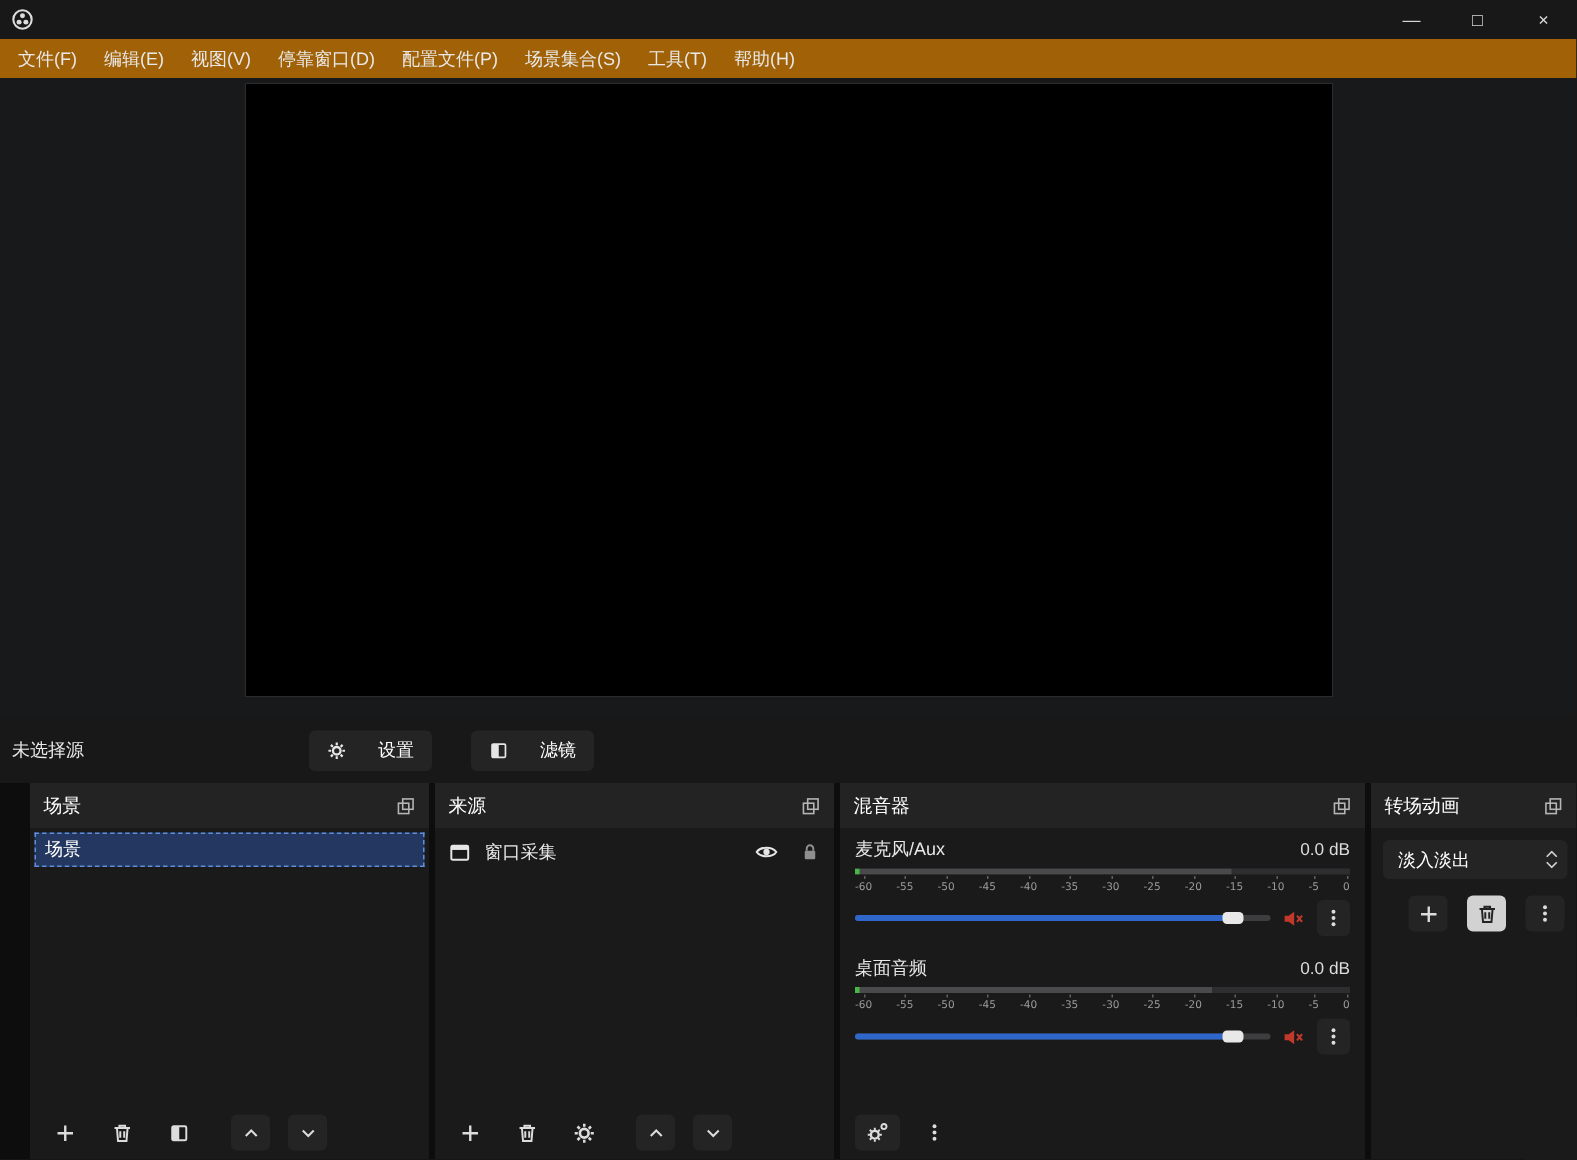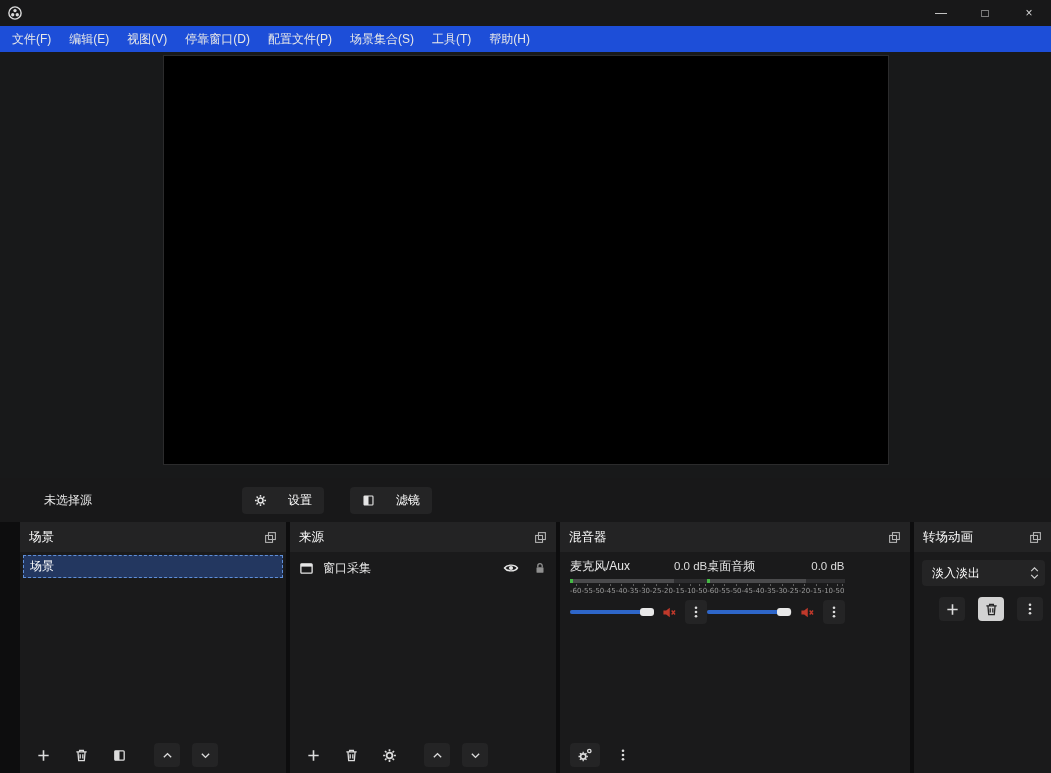--- a/index.html
+++ b/index.html
@@ -12,30 +12,30 @@
   }
   svg { display:block; }
 
   
   .titlebar { height:26px; display:flex; align-items:center; padding-left:8px; background:#181819; }
   .titlebar .title { margin-left:7px; font-size:12px; color:#e8e8e8; }
   .win-controls { margin-left:auto; display:flex; height:26px; }
   .win-btn { width:44px; height:26px; display:flex; align-items:center; justify-content:center; color:#d8d8d8; font-size:12px; cursor:default; }
 
   
-  .menubar { height:26px; display:flex; align-items:center; padding-left:3px; background:#1d4ed8; }
+  .menubar { height:26px; display:flex; align-items:center; padding-left:3px; background:#a16207; }
   .menu-item { padding:4px 9px; color:#e8e8e8; border-radius:3px; }
 
   
   .preview { height:426px; background:#18191a; display:flex; justify-content:center; align-items:flex-start; padding-top:3px; }
   .canvas { width:726px; height:410px; background:#000; border:1px solid #2b2b2c; }
 
   
   .source-toolbar { height:44px; display:flex; align-items:center; padding:0 8px; }
-  .source-status { color:#e8e8e8;margin-left:36px; }
+  .source-status { color:#e8e8e8; }
   .stb-group { display:flex; margin-left:150px; gap:26px; }
   .tool-btn { display:flex; align-items:center; gap:21px; background:#242425; border-radius:4px; height:27px; padding:0 12px; color:#fff; }
 
   
   .docks { height:251px; display:flex; gap:4px; background:#0d0d0e; }
   .dock { background:#1a1a1b; display:flex; flex-direction:column; min-width:0; }
   .dock-scenes { width:266px;margin-left:20px; }
   .dock-sources { width:266px; }
   .dock-mixer { width:350px; }
   .dock-transitions { flex:1; }
@@ -51,21 +51,21 @@
   
   .scene-list { padding:3px; }
   .scene-item { height:23px; display:flex; align-items:center; padding:0 6px; background:#233760; border:1px dashed #5f8fd9; color:#fff; }
 
   
   .source-row { height:28px; display:flex; align-items:center; gap:9px; padding:4px 9px 0 9px; }
   .source-label { color:#e8e8e8; }
   .source-row .right { margin-left:auto; display:flex; align-items:center; gap:14px; }
 
   
-  .mixer-body { padding:6px 10px 0 10px; display:flex; }
+  .mixer-body { padding:6px 10px 0 10px; display:flex; flex-direction:column; }
   .mix-channel { margin-bottom:13px; }
   .ch-head { display:flex; align-items:baseline; }
   .ch-name { color:#e8e8e8; font-size:12px; }
   .ch-db { margin-left:auto; color:#dcdcdc; font-size:11.5px; }
   .meter { height:4px; background:#2e2e30; margin-top:4px; position:relative; overflow:hidden; }
   .meter .m-fill { position:absolute; left:0; top:0; bottom:0; background:#4a4a4c; }
   .meter .m-peak { position:absolute; left:0; top:0; bottom:0; width:3px; background:#45b845; }
   .ticks { display:flex; justify-content:space-between; margin-top:1px; }
   .ticks span { position:relative; padding-top:3px; font-size:7px; line-height:8px; color:#9a9a9a; font-family:"DejaVu Sans",sans-serif; }
   .ticks span::before { content:""; position:absolute; top:0; left:50%; width:1px; height:2px; background:#606060; }

